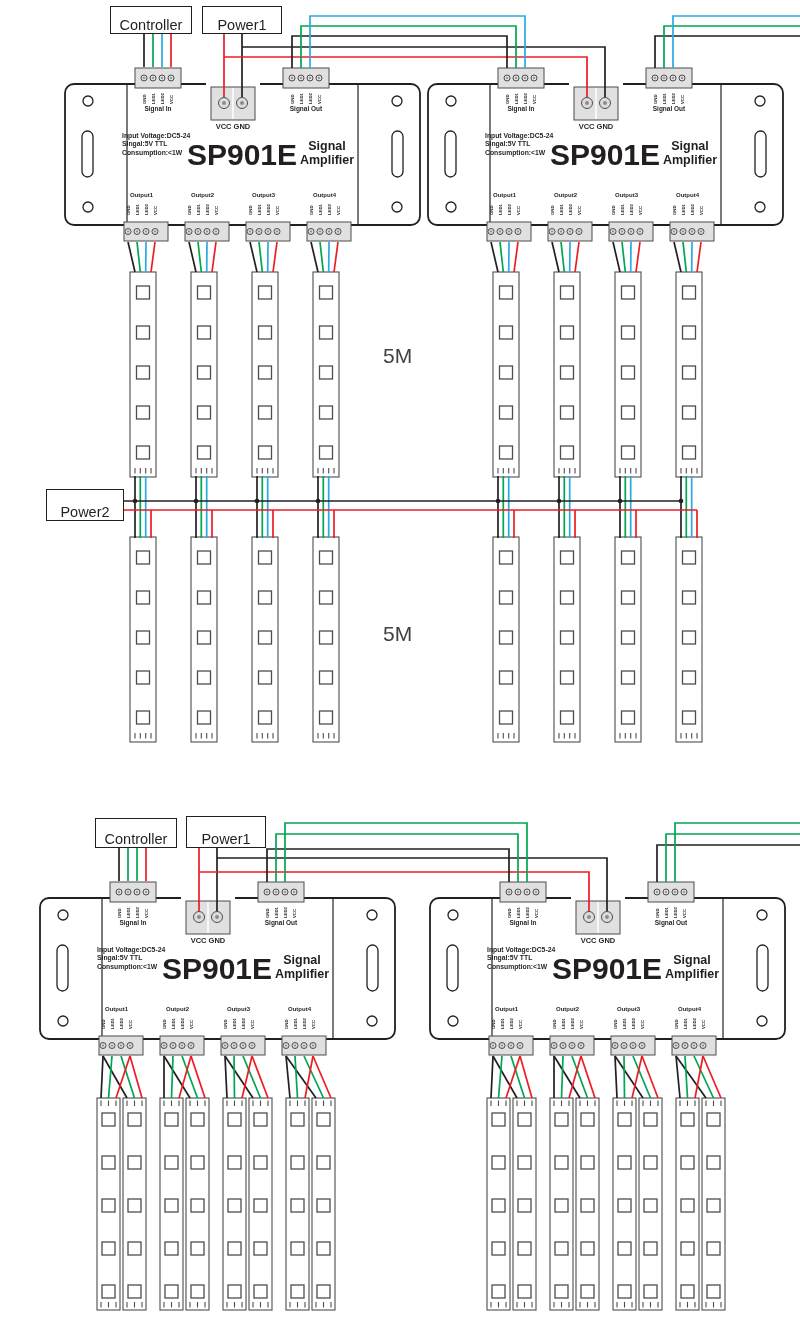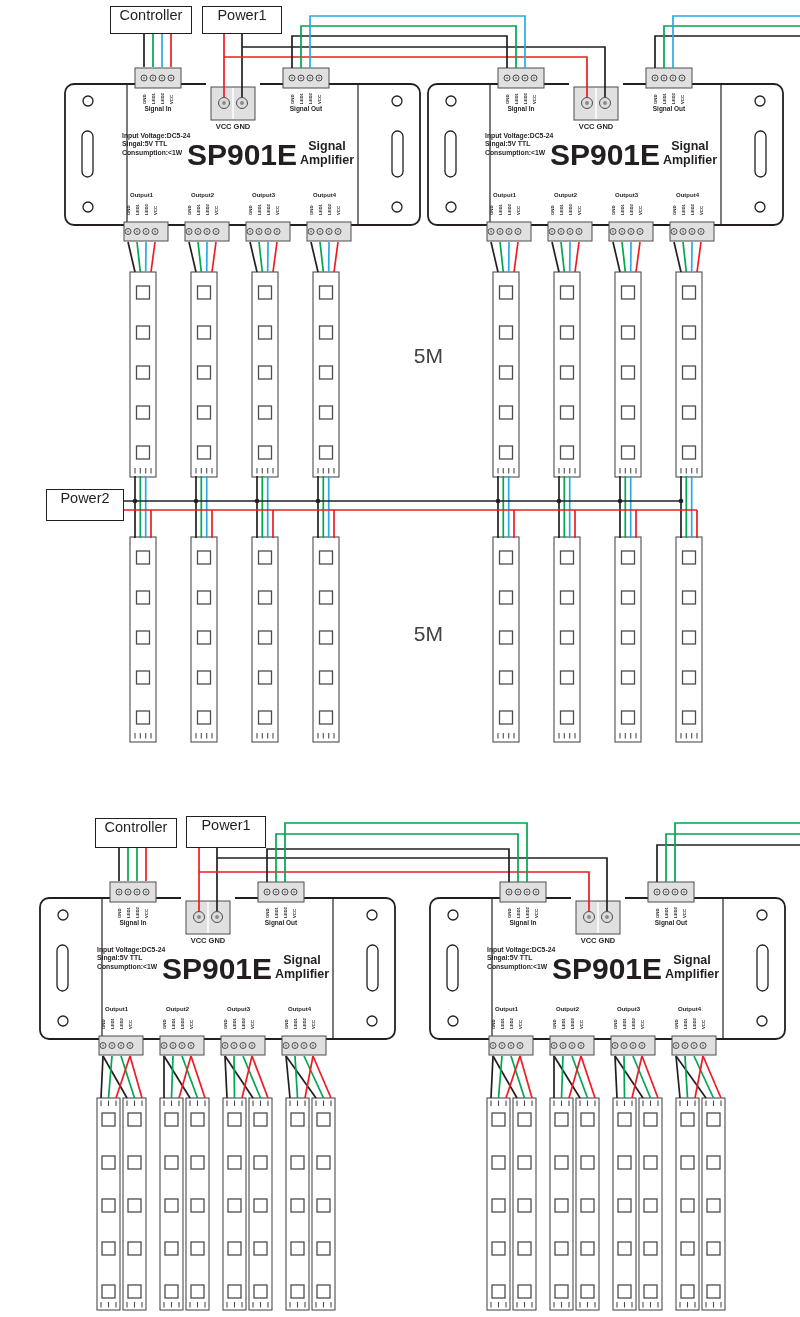--- a/index.html
+++ b/index.html
@@ -1,23 +1,23 @@
 <!DOCTYPE html>
 <html><head>
 <meta charset="utf-8">
 <style>
   html,body{margin:0;padding:0;background:#fff;}
   #stage{position:relative;width:800px;height:1317px;background:#fff;overflow:hidden;
          font-family:"Liberation Sans",sans-serif;}
   #diagram-svg{position:absolute;left:0;top:0;z-index:1;}
   .labelbox{position:absolute;z-index:2;border:1.5px solid #231f20;background:#fff;
-            display:flex;align-items:flex-start;justify-content:center;
+            display:flex;align-items:flex-end;justify-content:center;
             font-size:14.5px;color:#231f20;box-sizing:border-box;}
   .len{position:absolute;z-index:2;font-size:21px;color:#414042;
-       display:flex;align-items:center;justify-content:flex-end;}
+       display:flex;align-items:center;justify-content:flex-start;}
   text{font-family:"Liberation Sans",sans-serif;}
 </style>
 </head>
 <body>
 
 <div id="stage">
   <svg id="diagram-svg" width="800" height="1317" viewBox="0 0 800 1317">
       <g>
         <rect x="65" y="84" width="355" height="141" rx="9" fill="#fff" stroke="#231f20" stroke-width="1.8"></rect>
         <line x1="127" y1="84" x2="127" y2="225" stroke="#231f20" stroke-width="1.2"></line>

